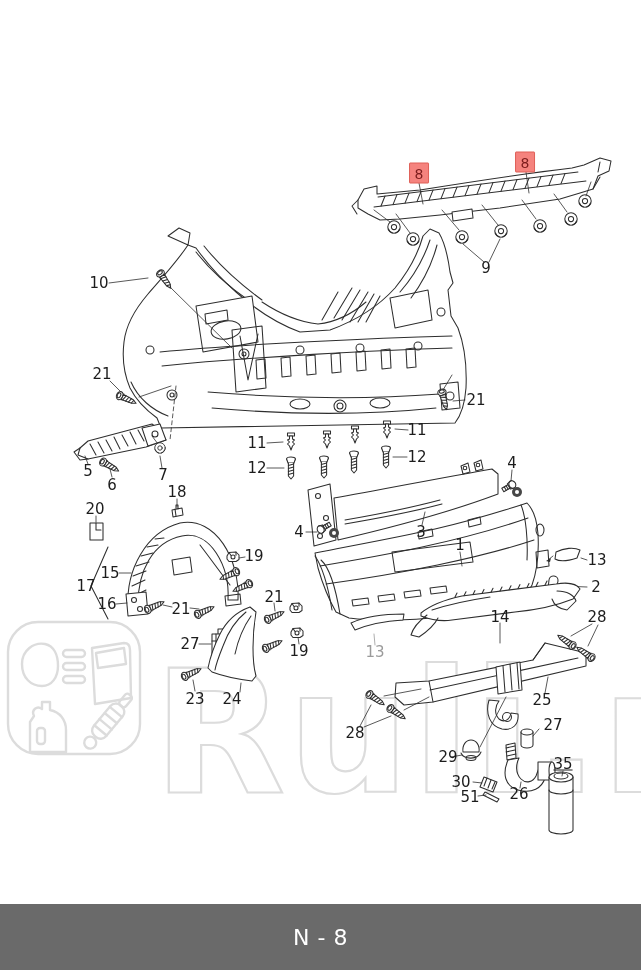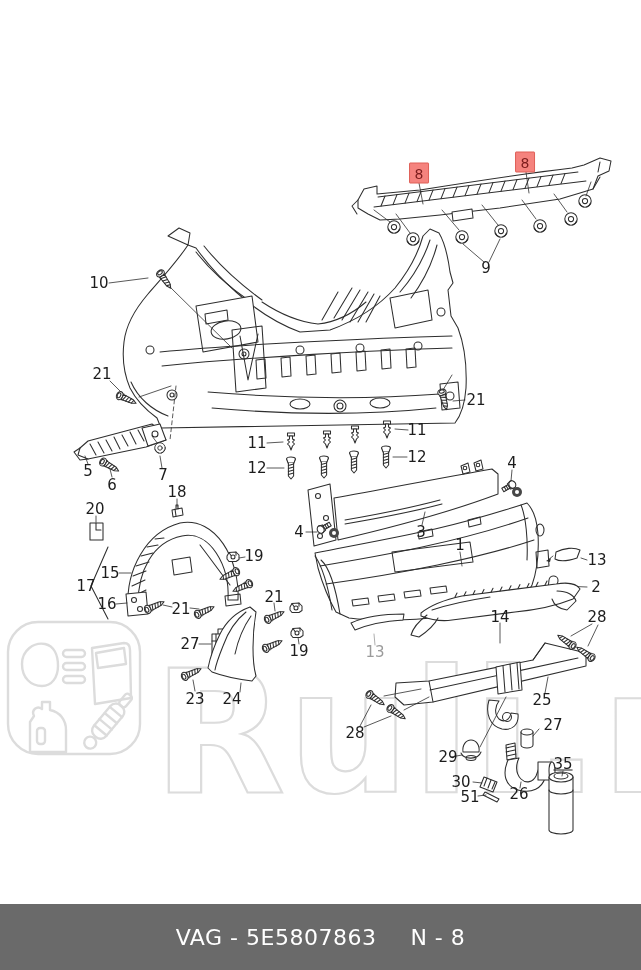--- a/index.html
+++ b/index.html
@@ -379,17 +379,16 @@
       <div class="callout" style="left: 545px; top: 725px; margin-left: 8px;">27</div>
       <div class="callout" style="left: 355px; top: 733px;">28</div>
       <div class="callout" style="left: 597px; top: 617px;">28</div>
       <div class="callout" style="left: 448px; top: 757px;">29</div>
       <div class="callout" style="left: 461px; top: 782px;">30</div>
       <div class="callout" style="left: 470px; top: 797px;">51</div>
       <div class="callout" style="left: 563px; top: 764px; text-decoration: underline;">35</div>
     </div>
 
 <footer>
-  <span>VAG - 5E5807863</span>
   <span>N - 8</span>
 </footer>
 
 </div>
 
 </body></html>

